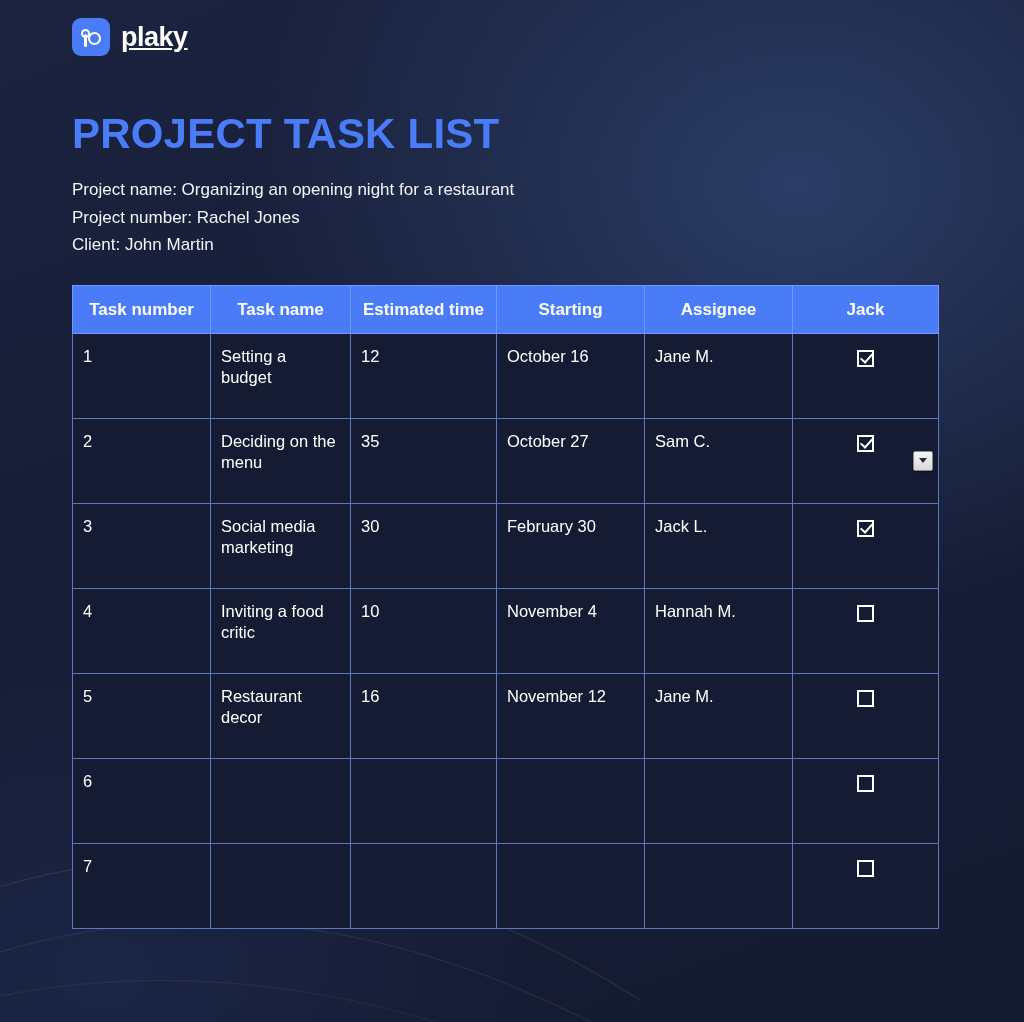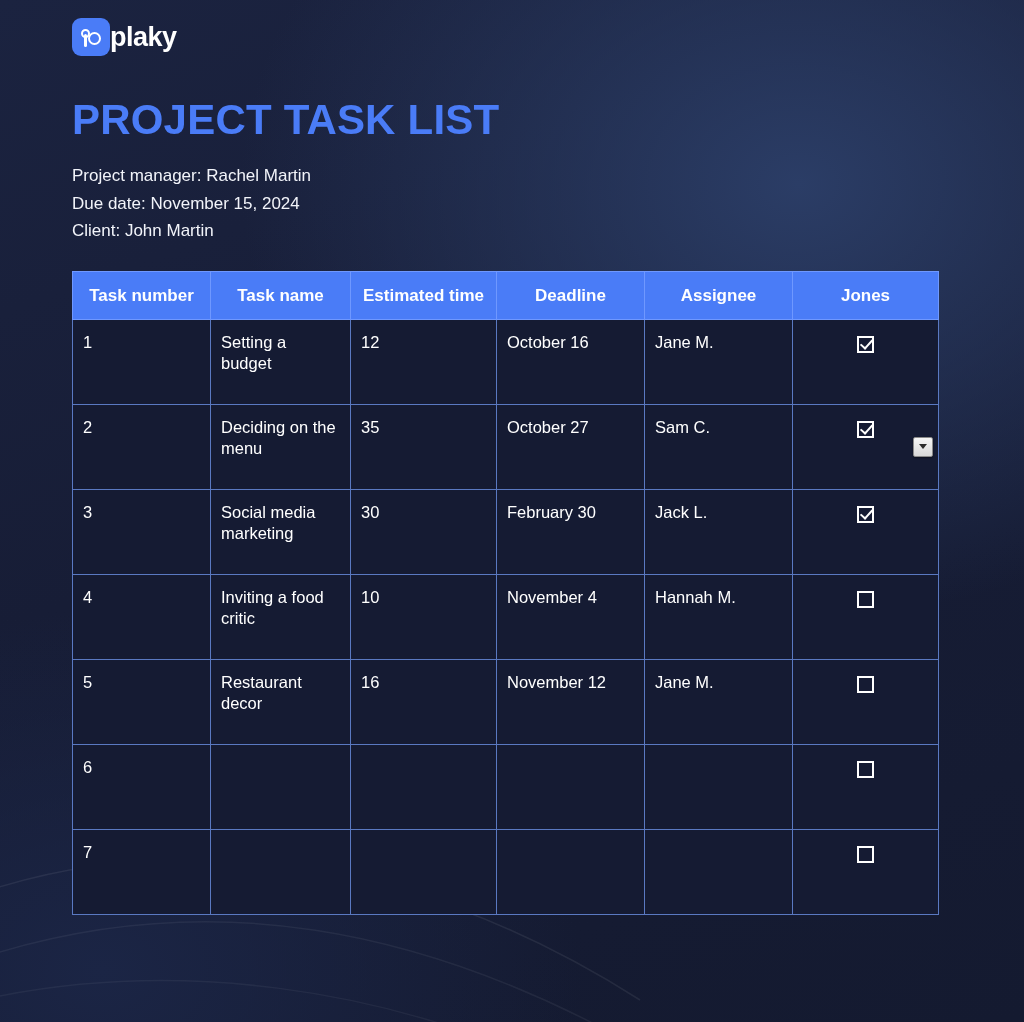--- a/index.html
+++ b/index.html
@@ -26,21 +26,23 @@
   }
   .page {
     position: relative;
     padding: 14px 72px 0 72px;
     box-sizing: border-box;
   }
   
   .logo-row {
     display: flex;
     align-items: center;
+    gap: 11px;
     height: 46px;
+    text-decoration: underline;
   }
   .logo-mark {
     width: 38px;
     height: 38px;
     border-radius: 9px;
     background: #4a7cf7;
     display: flex;
     align-items: center;
     justify-content: center;
     position: relative;
@@ -71,21 +73,21 @@
     border-radius: 2px;
   }
   .logo-text {
     font-size: 27px;
     font-weight: 700;
     letter-spacing: -0.5px;
     color: #ffffff;
   }
   
   .doc-title {
-    margin-top: 38px;
+    margin-top: 52px;
     font-size: 42px;
     font-weight: 700;
     color: #4a7cf7;
     letter-spacing: 0.2px;
     line-height: 1.05;
   }
   
   .meta {
     margin-top: 20px;
     font-size: 17px;
@@ -192,43 +194,43 @@
       <span class="g1"></span>
       <span class="g3"></span>
       <span class="g2"></span>
     </div>
     <div class="logo-text">plaky</div>
   </div>
 
   <div class="doc-title">PROJECT TASK LIST</div>
 
   <div class="meta">
-    <div>Project manager: Rachel Martin</div>
-    <div>Due date: November 15, 2024</div>
+    <div>Project name: Organizing an opening night for a restaurant</div>
+    <div>Project number: Rachel Jones</div>
     <div>Client: John Martin</div>
   </div>
 
   <div class="table-wrap">
     <table class="task-table">
       <colgroup>
         <col class="col-1">
           <col class="col-2">
           <col class="col-3">
           <col class="col-4">
           <col class="col-5">
           <col class="col-6">
       </colgroup>
       <thead>
         <tr>
           <th>Task number</th>
           <th>Task name</th>
           <th>Estimated time</th>
-          <th>Deadline</th>
+          <th>Starting</th>
           <th>Assignee</th>
-          <th>Jones</th>
+          <th>Jack</th>
         </tr>
       </thead>
       <tbody>
         <tr>
           <td>1</td>
           <td>Setting a budget</td>
           <td>12</td>
           <td>October 16</td>
           <td>Jane M.</td>
           <td class="center"><span class="cb checked"></span></td>

